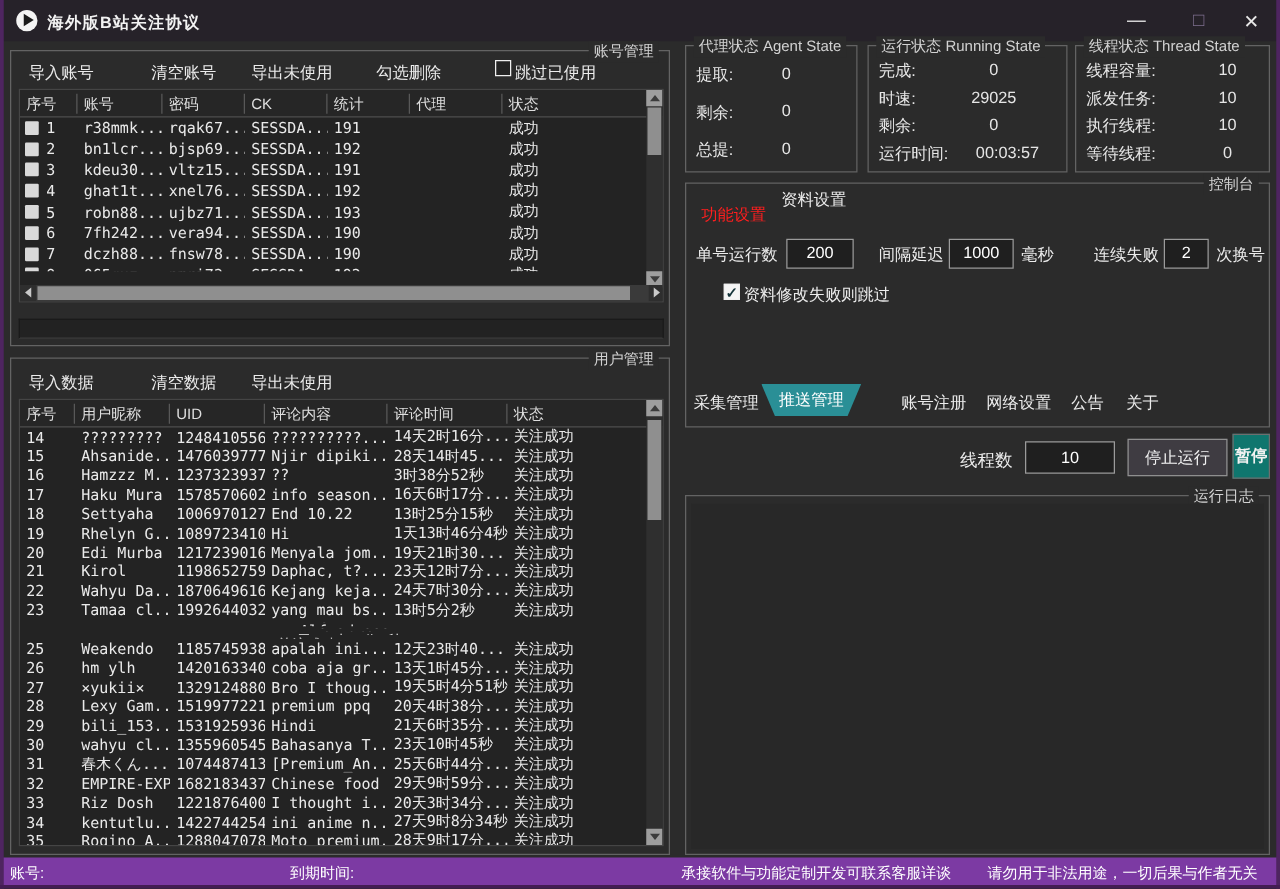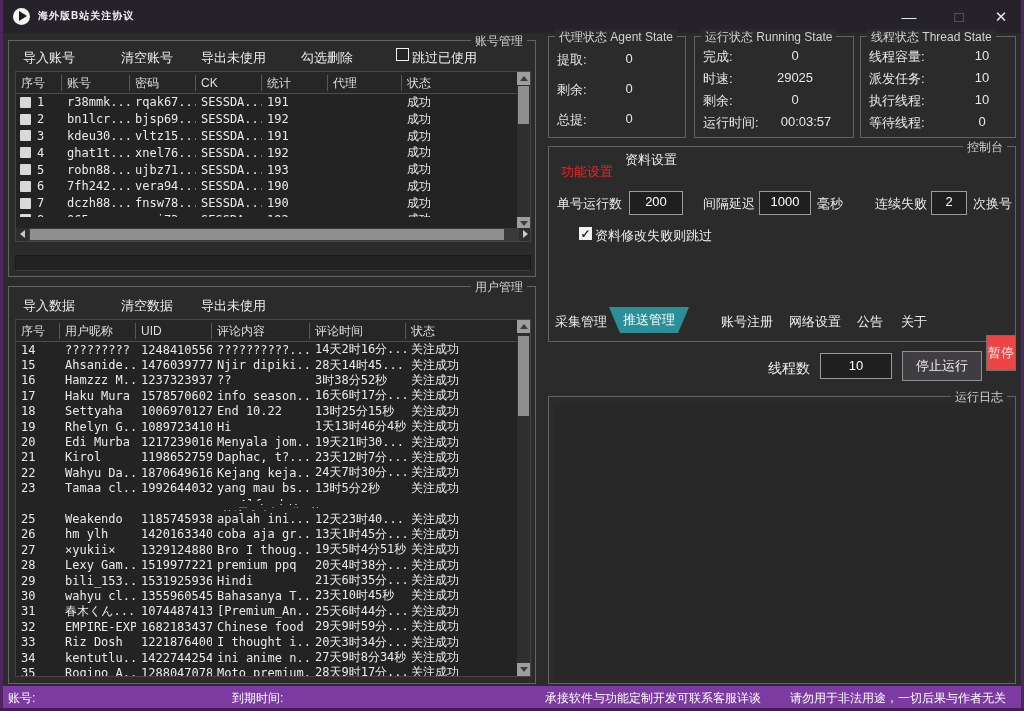--- a/index.html
+++ b/index.html
@@ -6,21 +6,21 @@
   html,body { width:1024px; height:711px; overflow:hidden; background:#2b2b2b;
               font-family:"Liberation Sans", sans-serif; }
   .abs { position:absolute; }
   #window { position:relative; width:1024px; height:711px; background:#2b2b2b; }
 
   
   #titlebar { left:0; top:0; width:1024px; height:33px; background:#262229; }
   #app-icon { left:13px; top:8px; width:17px; height:17px; border-radius:50%; background:#f4f4f4; }
   #app-icon::after { content:""; position:absolute; left:6px; top:3px;
     border-left:8px solid #1b1b1b; border-top:5.5px solid transparent; border-bottom:5.5px solid transparent; }
-  #title-text { left:38px; top:9px; font-size:10px; font-weight:bold; color:#f2f2f2; letter-spacing:1px; }
+  #title-text { left:38px; top:9px; font-size:13px; font-weight:bold; color:#f2f2f2; letter-spacing:1px; }
   .winbtn { top:0; width:46px; height:33px; display:flex; align-items:center; justify-content:center;
             color:#e8e8e8; font-size:15px; }
   #btn-min { left:886px; } #btn-max { left:936px; color:#7f7090; } #btn-close { left:978px; }
 
   
   .frame-left  { left:0; top:0; width:3px; height:711px; background:#4e2560; z-index:50; }
   .frame-right { left:1021px; top:0; width:3px; height:711px; background:#4e2560; z-index:50; }
   .frame-bottom{ left:0; top:708px; width:1024px; height:3px; background:#441d53; z-index:51; }
 
   
@@ -500,21 +500,21 @@
     <div class="bt-tab bt-tab-active" style="left:60px; top:160px;">推送管理</div>
     <div class="bt-tab" style="left:172px; top:166px;">账号注册</div>
     <div class="bt-tab" style="left:240px; top:166px;">网络设置</div>
     <div class="bt-tab" style="left:308px; top:166px;">公告</div>
     <div class="bt-tab" style="left:352px; top:166px;">关于</div>
   </div>
 
   <div class="abs field-label" style="left:768px; top:360px; font-size:14px;">线程数</div>
   <div class="abs inputbox" style="left:820px; top:353px; width:72px; height:26px; line-height:24px;">10</div>
   <div class="abs pushbtn" style="left:902px; top:351px; width:80px; height:30px;">停止运行</div>
-  <div class="abs pushbtn" style="left:986px; top:335px; width:30px; height:36px; background:#ef4444; border-color:#6e6e6e;">暂停</div>
+  <div class="abs pushbtn" style="left:986px; top:347px; width:30px; height:36px; background:#0f766e; border-color:#6e6e6e;font-weight:bold;">暂停</div>
 
   <div id="statusbar" class="abs">
     <div class="sb-text" style="left:8px;">账号:</div>
     <div class="sb-text" style="left:232px;">到期时间:</div>
     <div class="sb-text" style="left:545px;">承接软件与功能定制开发可联系客服详谈</div>
     <div class="sb-text" style="left:790px;">请勿用于非法用途，一切后果与作者无关</div>
   </div>
 
   <div class="abs groupbox" style="left:548px; top:396px; width:468px; height:288px;">
     <div class="grouplabel gl-right">运行日志</div>

